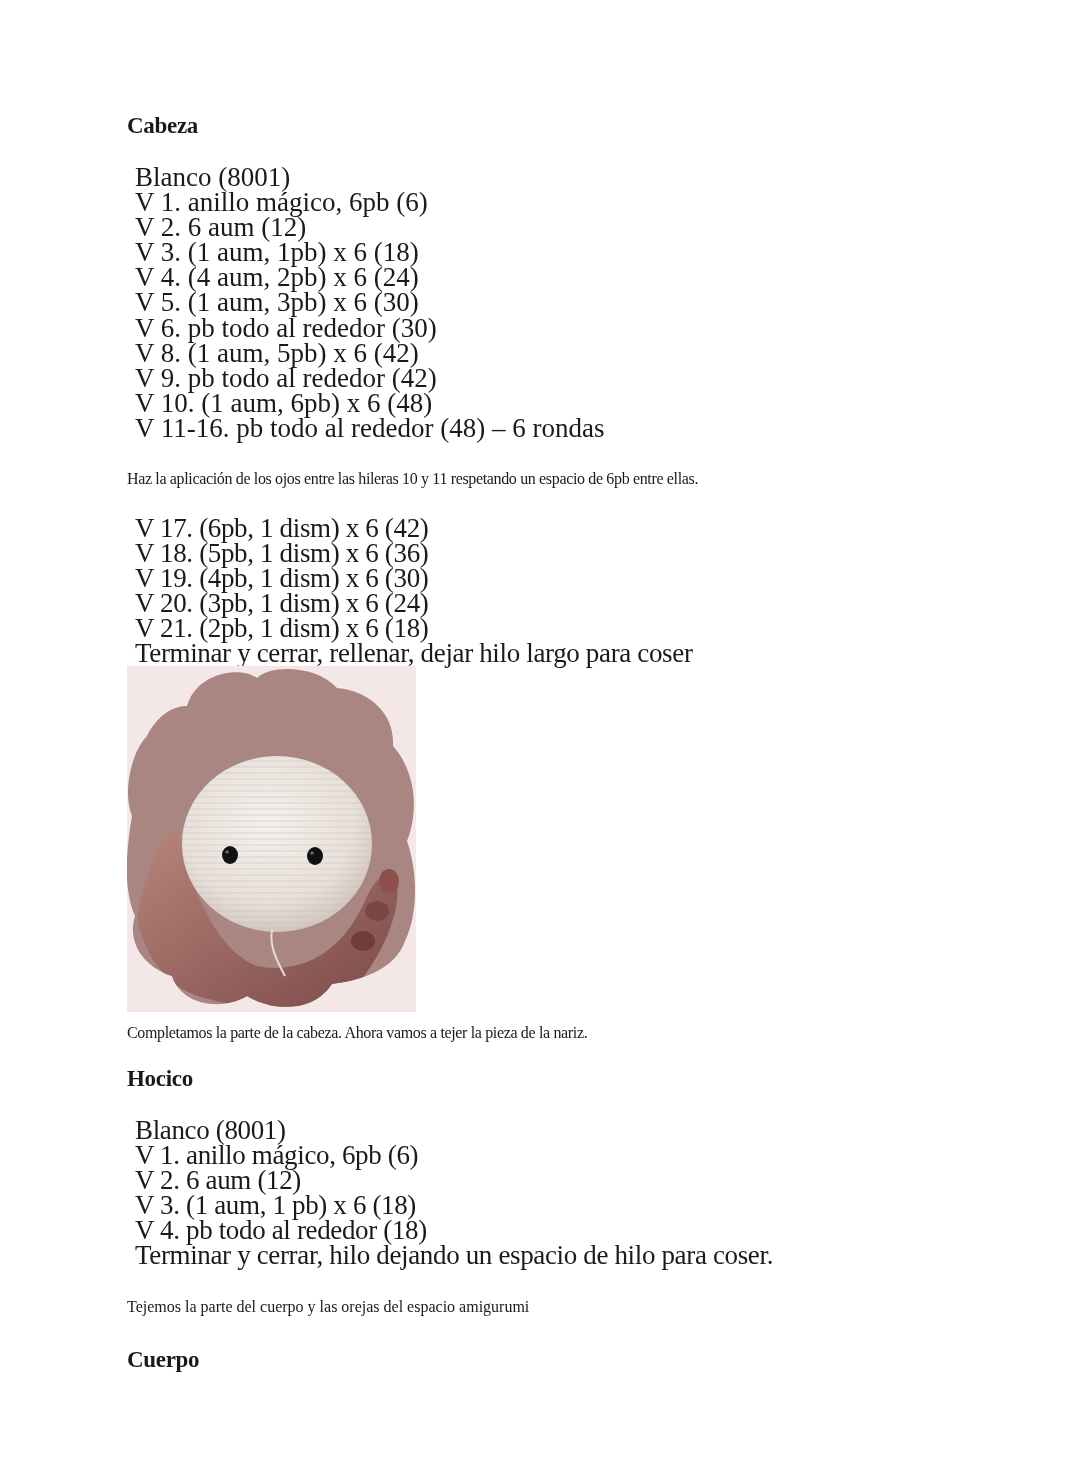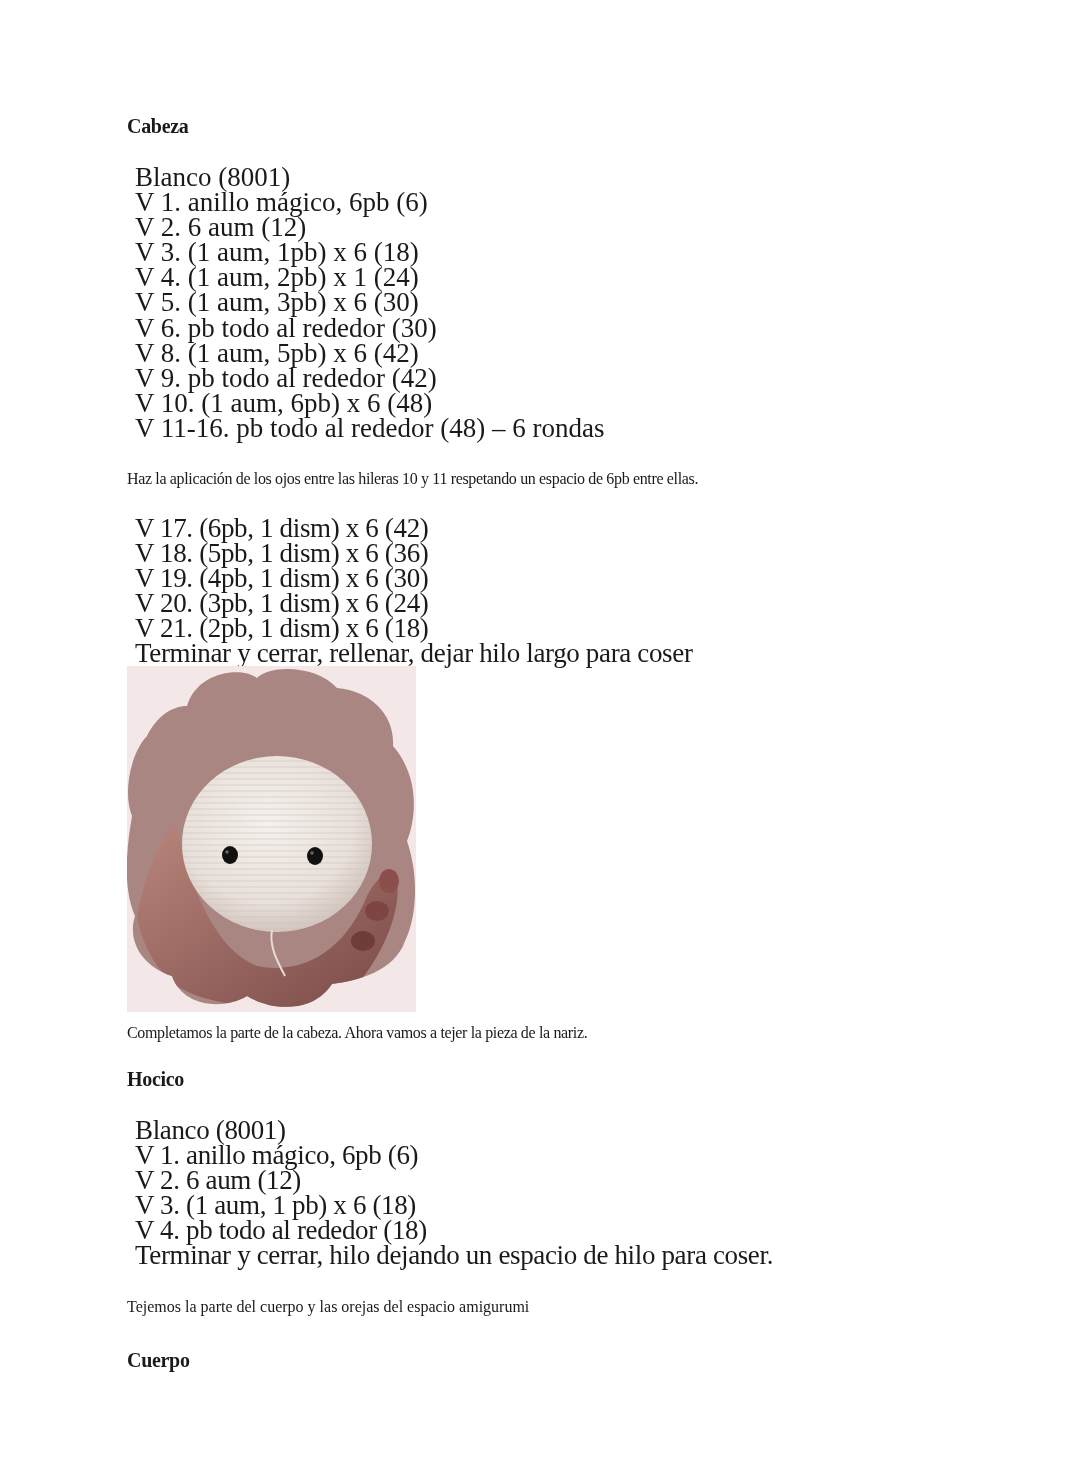--- a/index.html
+++ b/index.html
@@ -18,21 +18,21 @@
     .page {
       position: absolute;
       left: 127px;
       top: 0;
       width: 800px;
     }
     .h {
       position: absolute;
       left: 0;
       font-weight: bold;
-      font-size: 20px;
+      font-size: 23px;
       letter-spacing: -0.3px;
       line-height: 26px;
       white-space: nowrap;
     }
     .block {
       position: absolute;
       left: 8px;
       font-size: 27px;
       line-height: 25.1px;
     }
@@ -73,21 +73,21 @@
 
 <div class="page">
 
   <div class="h" style="top:113px;">Cabeza</div>
 
   <div class="block" style="top:165px;">
     <div class="line">Blanco (8001)</div>
     <div class="line">V 1. anillo mágico, 6pb (6)</div>
     <div class="line">V 2. 6 aum (12)</div>
     <div class="line">V 3. (1 aum, 1pb) x 6 (18)</div>
-    <div class="line">V 4. (1 aum, 2pb) x 1 (24)</div>
+    <div class="line">V 4. (4 aum, 2pb) x 6 (24)</div>
     <div class="line">V 5. (1 aum, 3pb) x 6 (30)</div>
     <div class="line">V 6. pb todo al rededor (30)</div>
     <div class="line">V 8. (1 aum, 5pb) x 6 (42)</div>
     <div class="line">V 9. pb todo al rededor (42)</div>
     <div class="line">V 10. (1 aum, 6pb) x 6 (48)</div>
     <div class="line">V 11-16. pb todo al rededor (48) – 6 rondas</div>
   </div>
 
   <div class="para wrap-para" style="top:466px;">Haz la aplicación de los ojos entre las hileras 10 y 11 respetando un espacio de 6pb entre ellas.</div>
 

